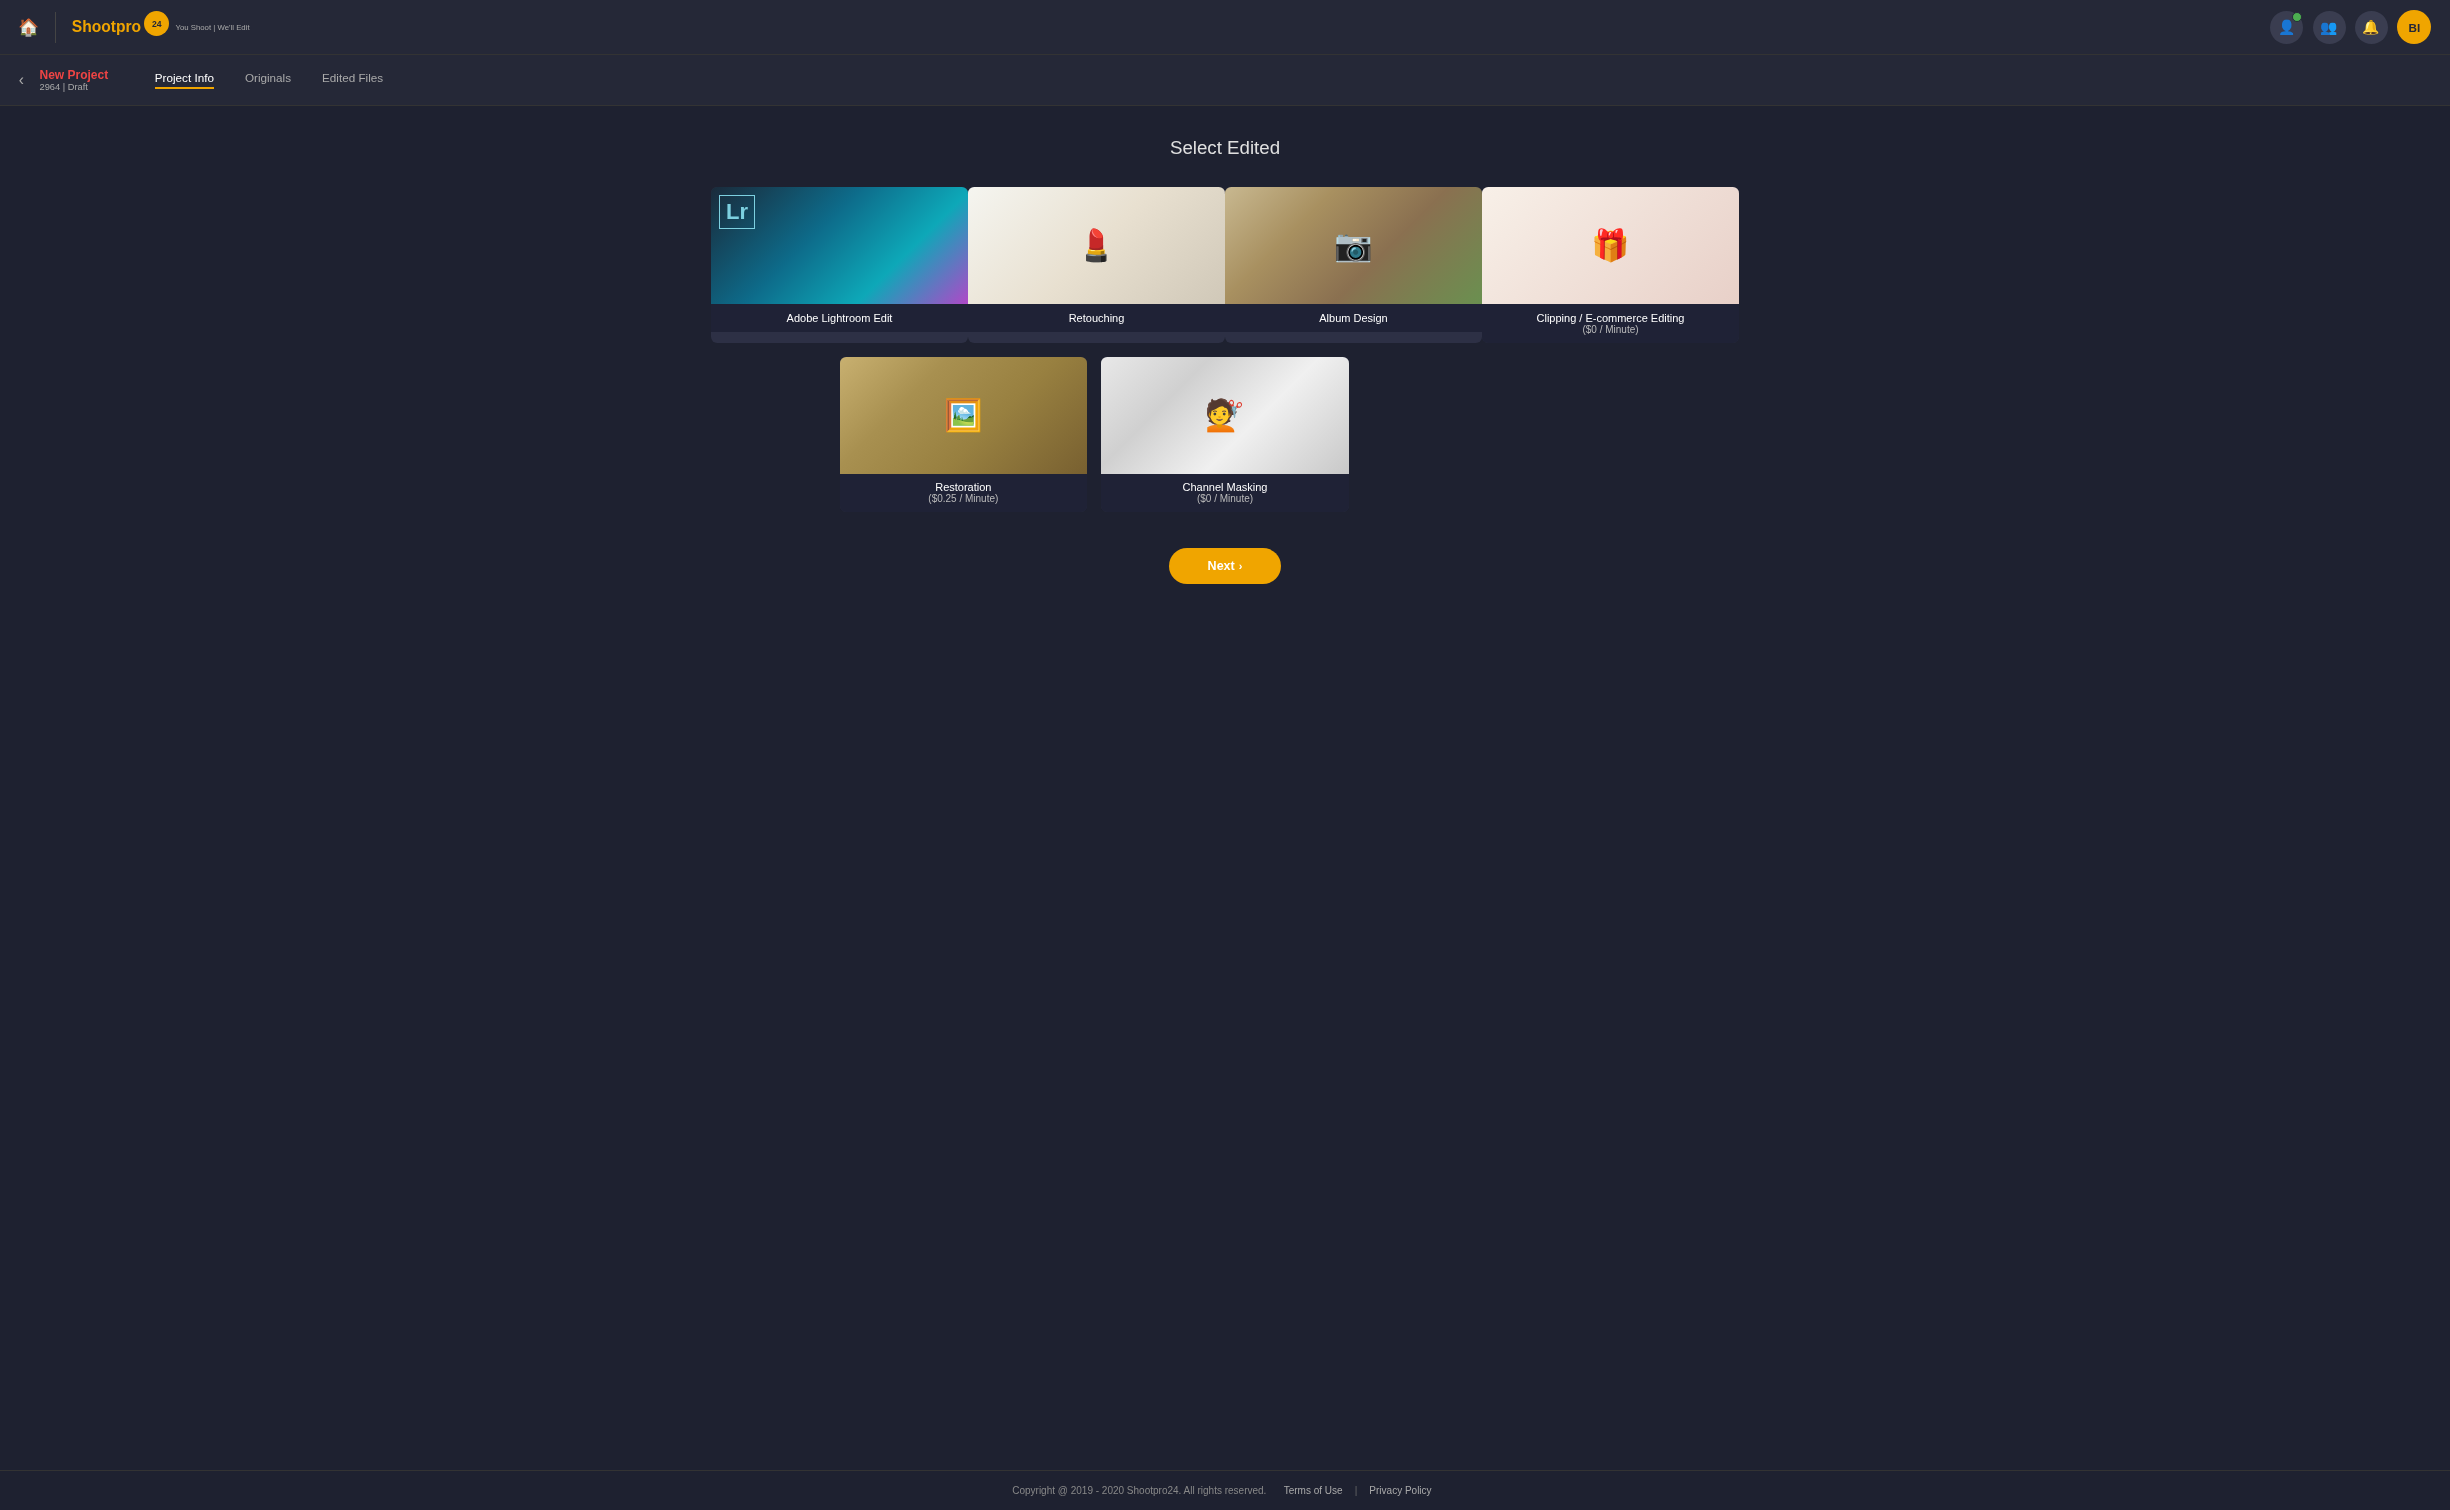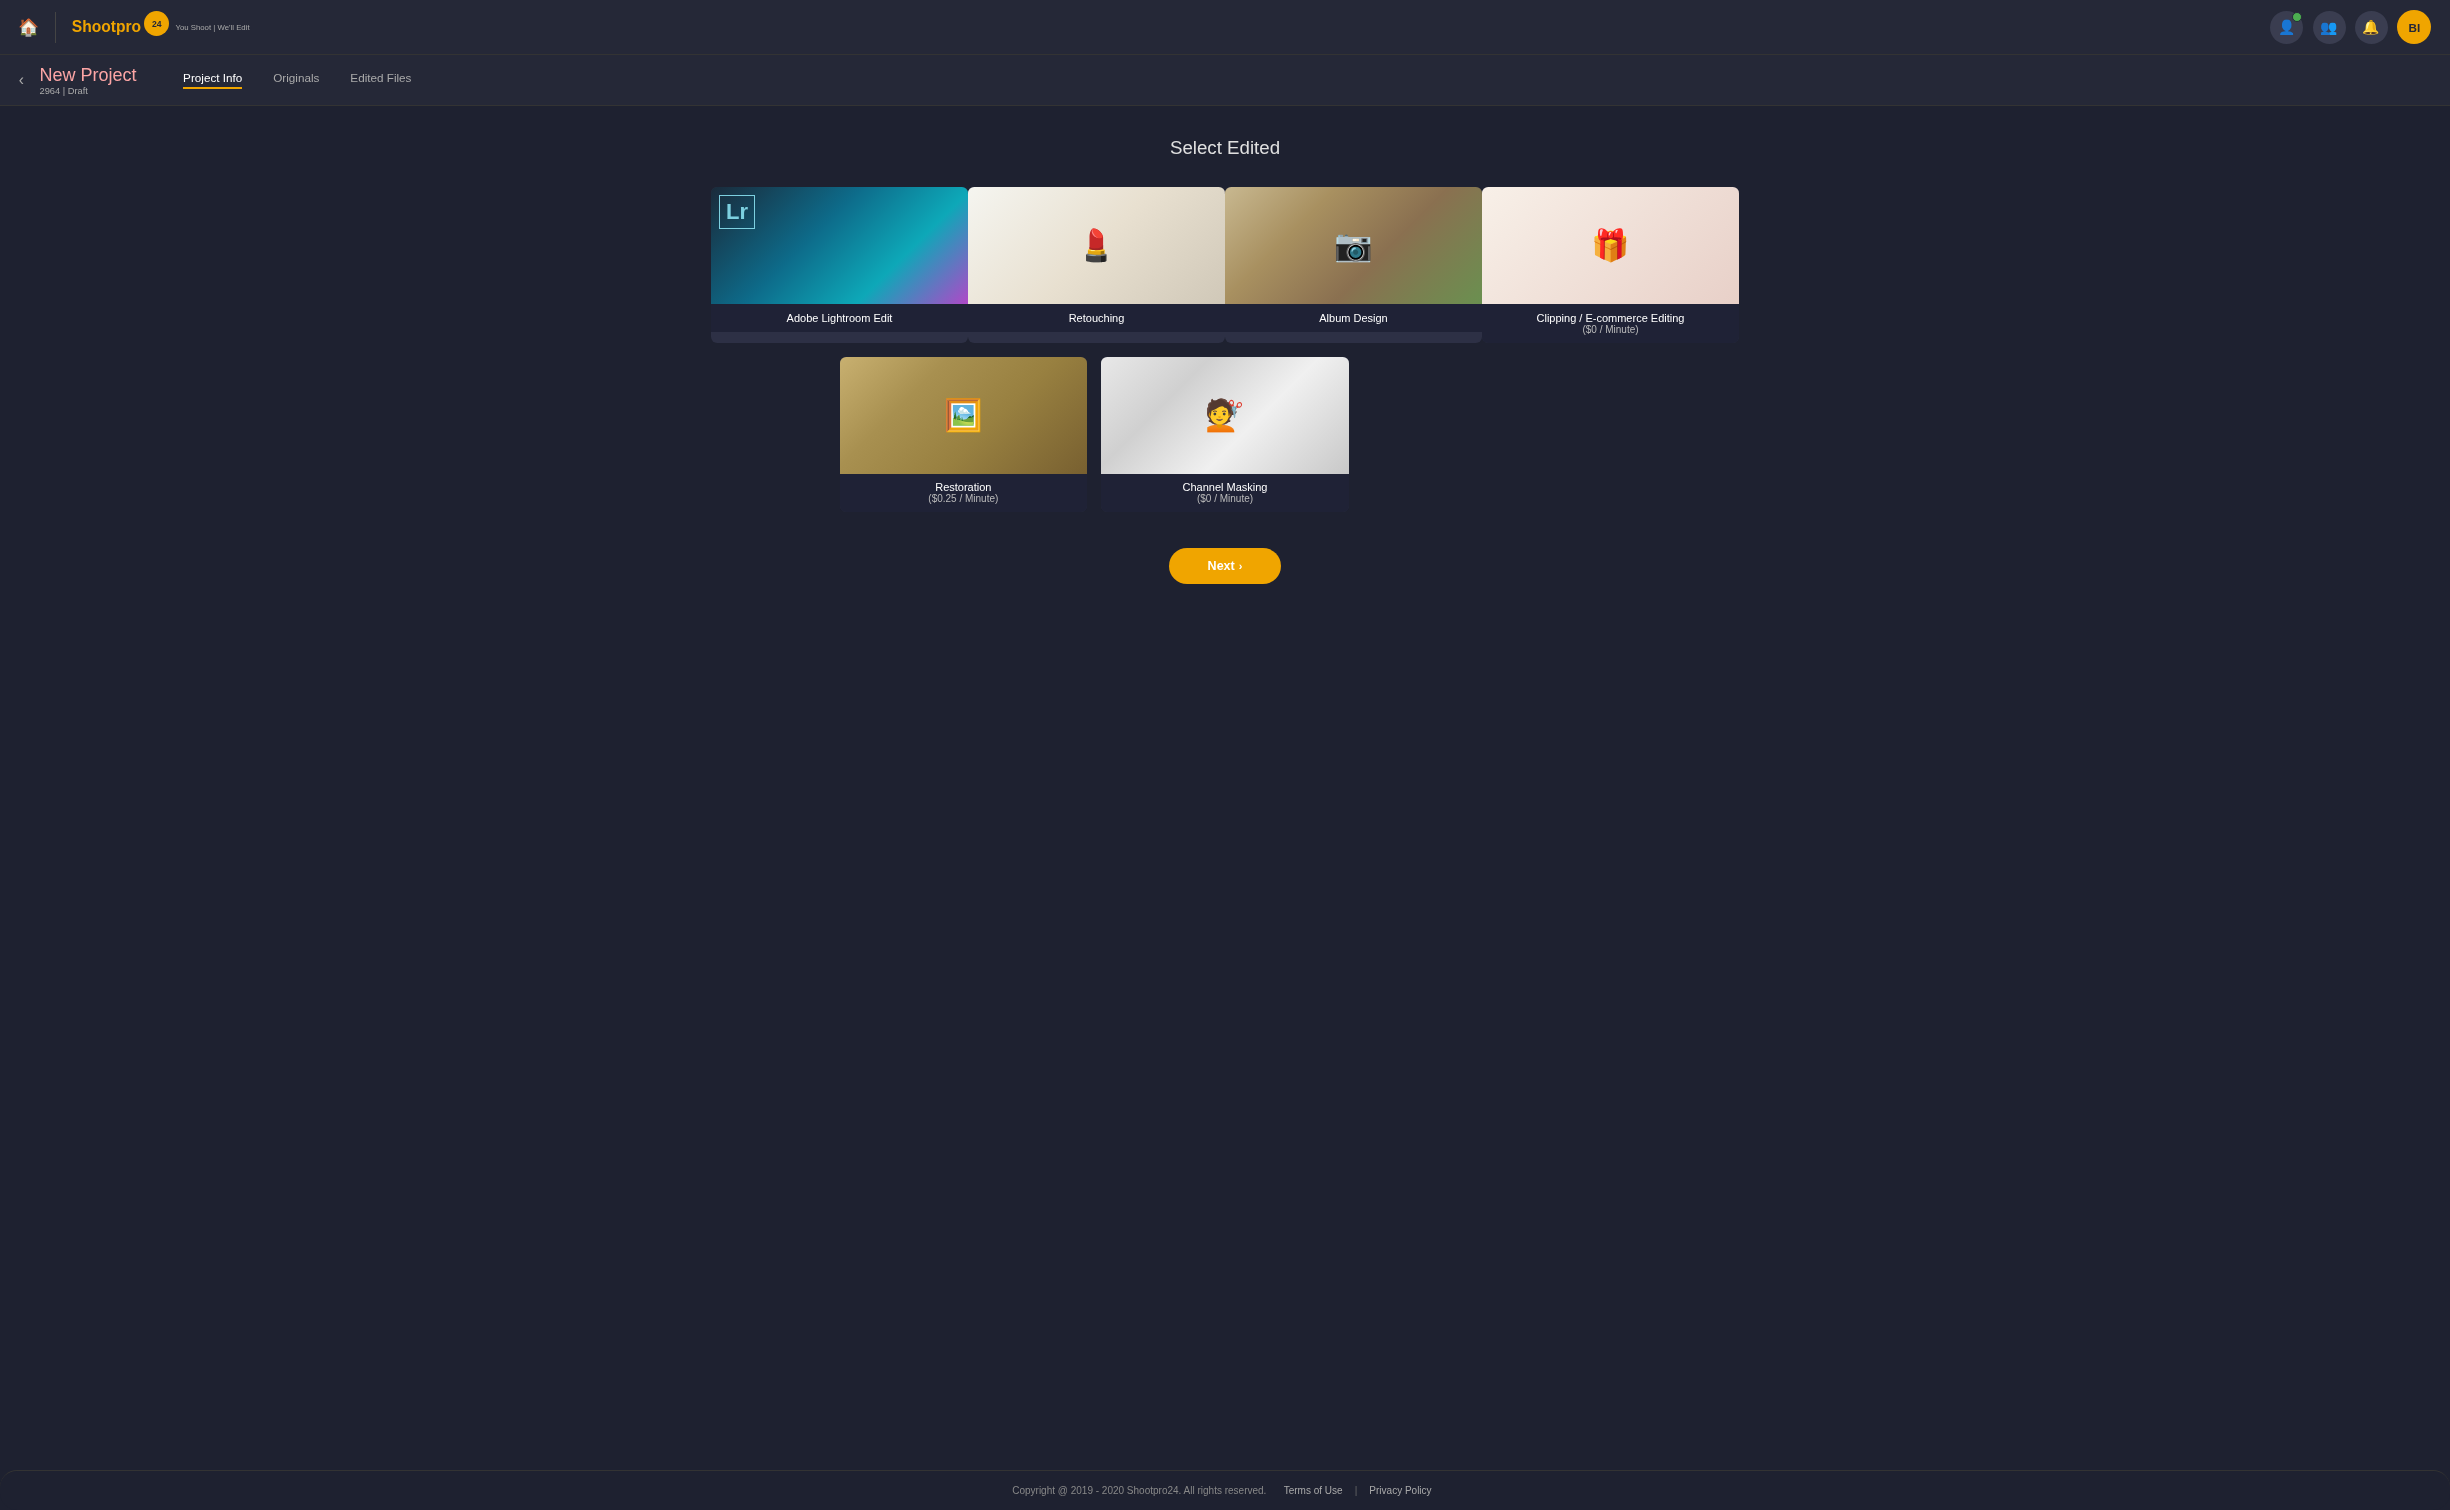--- a/index.html
+++ b/index.html
@@ -124,23 +124,23 @@
       font-size: 15.6px;
       cursor: pointer;
       margin-right: 15.6px;
     }
     .project-info-left {
       display: flex;
       flex-direction: column;
       margin-right: 31px;
     }
     .project-name {
-      font-size: 18px;
-      font-weight: normal;
-      color: #fca5a5;
+      font-size: 12px;
+      font-weight: bold;
+      color: #ef4444;
     }
     .project-meta {
       font-size: 9.3px;
       color: #aaa;
     }
     .nav-tabs {
       display: flex;
       gap: 31px;
       margin-left: 15.6px;
     }
@@ -327,21 +327,20 @@
 
     
     .footer {
       background: #1e2130;
       padding: 14px;
       text-align: center;
       font-size: 10px;
       color: #888;
       border-top: 0.8px solid #333;
       flex-shrink: 0;
-      border-radius: 17px;
     }
     .footer a {
       color: #aaa;
       text-decoration: none;
       margin: 0 6.2px;
     }
     .footer-divider {
       color: #666;
       margin: 0 3.1px;
     }

